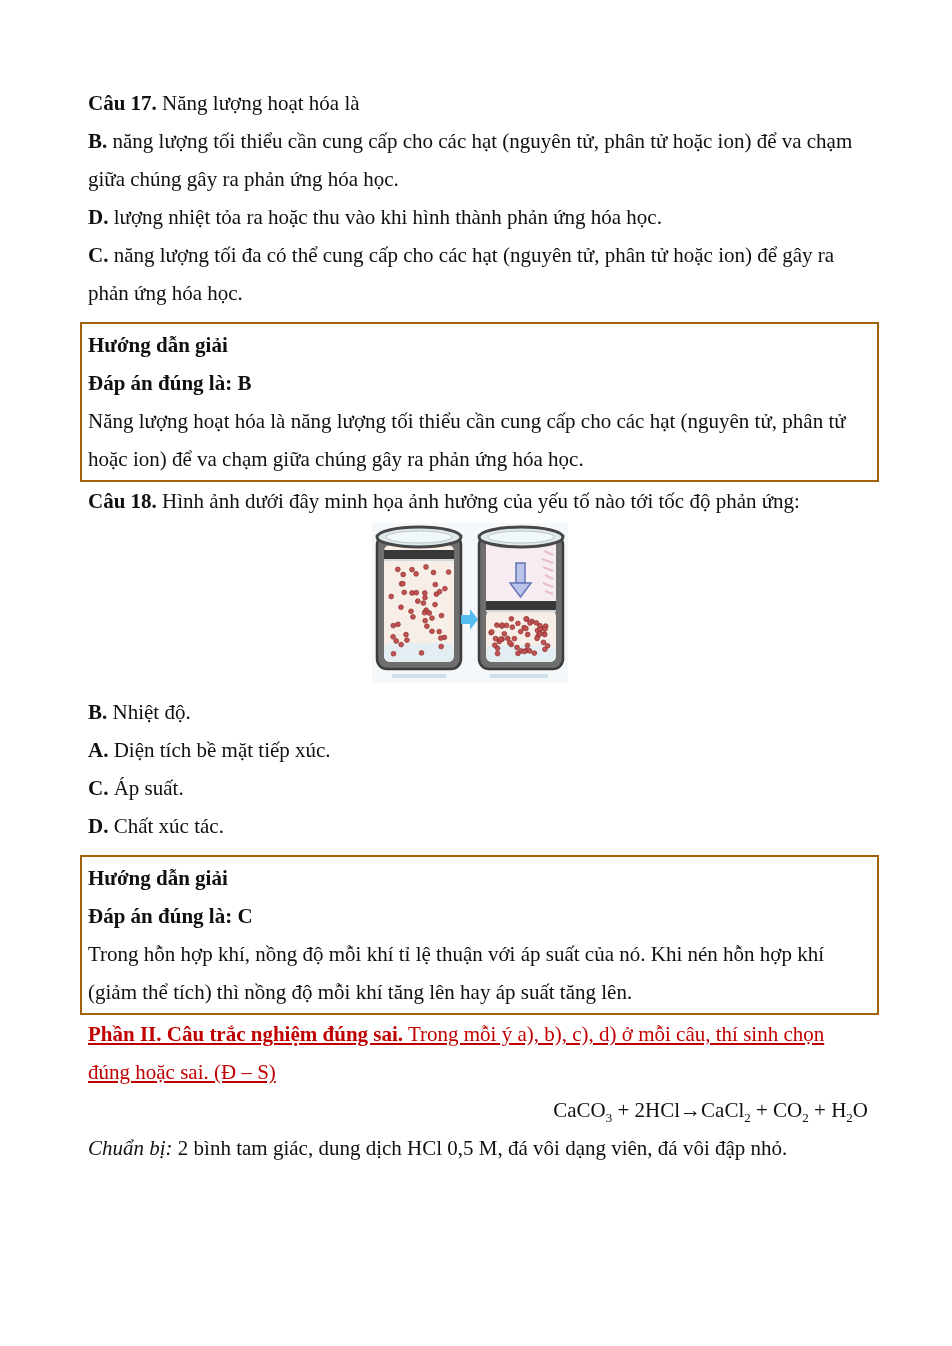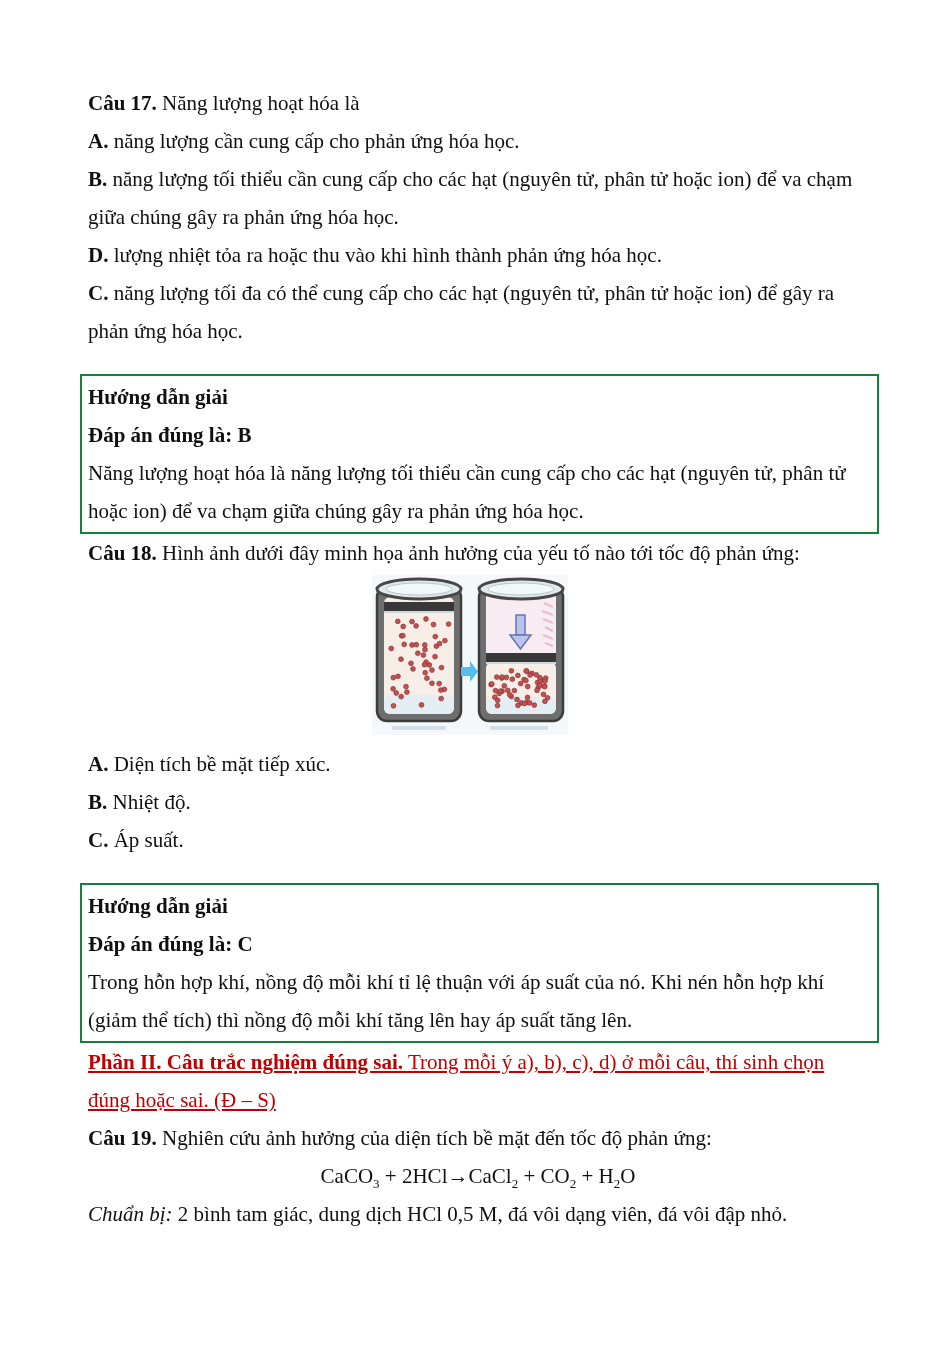--- a/index.html
+++ b/index.html
@@ -10,40 +10,39 @@
   html,body{margin:0;padding:0;}
   body{
     width:952px;height:1346px;background:#ffffff;overflow:hidden;
     font-family:"Liberation Serif","DejaVu Serif",serif;
     font-size:21px;color:#101010;
   }
   .page{padding:84px 48px 0 88px;width:780px;box-sizing:content-box;}
   p.line{margin:0;line-height:38px;}
   b{font-weight:bold;}
   .solution-box{
-    border:2px solid #15803d;
-    margin:24px -11px 0 -8px;
+    border:2px solid #a16207;
+    margin:10px -11px 0 -8px;
     padding:2px 4px 2px 6px;
   }
   .red{color:var(--accent-red,#c00000);text-decoration:underline;}
   .mt6{margin-top:6px;}
   .figure-wrap{width:196px;margin:3px auto 4px;transform:translateX(-8px);}
-  .equation{text-align:center;line-height:38px;margin:0;}
+  .equation{text-align:right;line-height:38px;margin:0;}
   sub{font-size:0.62em;line-height:0;}
   .dot circle{fill:var(--particle,#c25252);stroke:#8c2f2f;stroke-width:.7;}
   .right-arrow{fill:var(--arrow-blue,#56bdf0);}
 </style>
 </head>
 <body>
 
 <div class="page">
 
   <p class="line"><b>Câu 17.</b><span> Năng lượng hoạt hóa là</span></p>
 
-  <p class="line"><b>A.</b><span> năng lượng cần cung cấp cho phản ứng hóa học.</span></p>
   <p class="line"><b>B.</b><span> năng lượng tối thiểu cần cung cấp cho các hạt (nguyên tử, phân tử hoặc ion) để va chạm giữa chúng gây ra phản ứng hóa học.</span></p>
   <p class="line"><b>D.</b><span> lượng nhiệt tỏa ra hoặc thu vào khi hình thành phản ứng hóa học.</span></p>
   <p class="line"><b>C.</b><span> năng lượng tối đa có thể cung cấp cho các hạt (nguyên tử, phân tử hoặc ion) để gây ra phản ứng hóa học.</span></p>
 
   <div class="solution-box">
     <p class="line"><b>Hướng dẫn giải</b></p>
     <p class="line"><b>Đáp án đúng là: B</b></p>
     <p class="line">Năng lượng hoạt hóa là năng lượng tối thiểu cần cung cấp cho các hạt (nguyên tử, phân tử hoặc ion) để va chạm giữa chúng gây ra phản ứng hóa học.</p>
   </div>
 
@@ -183,31 +182,31 @@
         </g>
       </g>
 
       <g fill="#cfe0ea">
         <rect x="20" y="151" width="54" height="4"></rect>
         <rect x="118" y="151" width="58" height="4"></rect>
       </g>
     </svg>
   </div>
 
+  <p class="line"><b>B.</b><span> Nhiệt độ.</span></p>
   <p class="line"><b>A.</b><span> Diện tích bề mặt tiếp xúc.</span></p>
-  <p class="line"><b>B.</b><span> Nhiệt độ.</span></p>
   <p class="line"><b>C.</b><span> Áp suất.</span></p>
+  <p class="line"><b>D.</b><span> Chất xúc tác.</span></p>
 
   <div class="solution-box">
     <p class="line"><b>Hướng dẫn giải</b></p>
     <p class="line"><b>Đáp án đúng là: C</b></p>
     <p class="line">Trong hỗn hợp khí, nồng độ mỗi khí tỉ lệ thuận với áp suất của nó. Khi nén hỗn hợp khí (giảm thể tích) thì nồng độ mỗi khí tăng lên hay áp suất tăng lên.</p>
   </div>
 
   <p class="line red mt6"><b>Phần II. Câu trắc nghiệm đúng sai.</b><span> Trong mỗi ý a), b), c), d) ở mỗi câu, thí sinh chọn đúng hoặc sai. (Đ – S)</span></p>
 
-  <p class="line"><b>Câu 19.</b><span> Nghiên cứu ảnh hưởng của diện tích bề mặt đến tốc độ phản ứng:</span></p>
 
   <p class="line equation"><span>CaCO</span><sub>3</sub><span> + 2HCl</span><span>→</span><span>CaCl</span><sub>2</sub><span> + CO</span><sub>2</sub><span> + H</span><sub>2</sub><span>O</span></p>
 
   <p class="line"><i>Chuẩn bị:</i><span> 2 bình tam giác, dung dịch HCl 0,5 M, đá vôi dạng viên, đá vôi đập nhỏ.</span></p>
 
 </div>
 
 </body></html>

